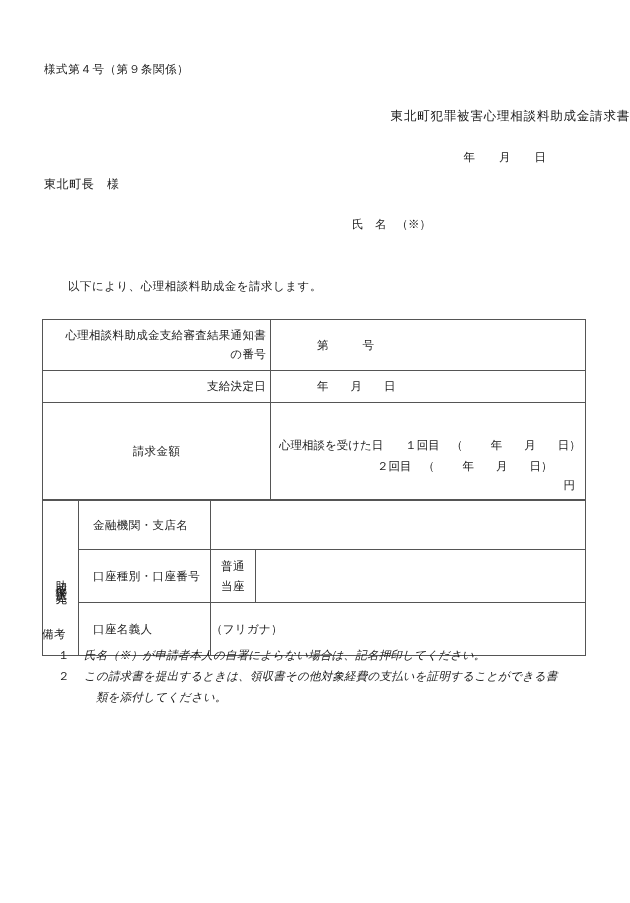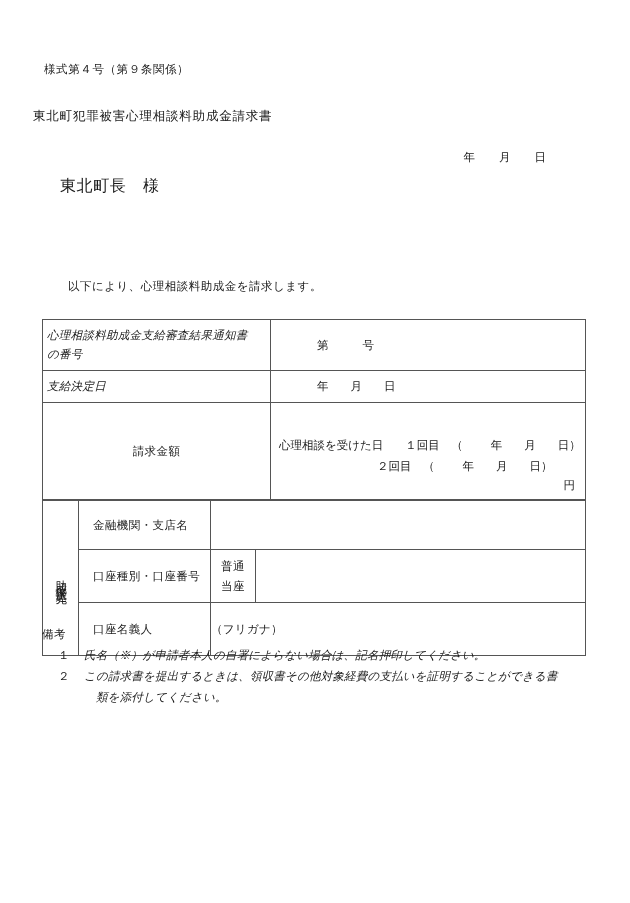--- a/index.html
+++ b/index.html
@@ -30,40 +30,40 @@
     top: 62px;
     font-size: 11.5px;
     letter-spacing: 0.6px;
     white-space: nowrap;
   }
   .doc-title {
     position: absolute;
     left: 0;
     top: 108px;
     width: 630px;
-    text-align: left;
+    text-align: right;
     padding-left: 33px;
     box-sizing: border-box;
     font-size: 12.5px;
     letter-spacing: 0.8px;
     white-space: nowrap;
   }
   .date-line {
     position: absolute;
     right: 46px;
     top: 150px;
     font-size: 11.5px;
     white-space: nowrap;
   }
   .date-line .sp { display: inline-block; width: 24px; }
   .addressee {
     position: absolute;
-    left: 60px;
+    left: 44px;
     top: 176px;
-    font-size: 16px;
+    font-size: 12px;
     letter-spacing: 0.6px;
     white-space: nowrap;
   }
 
   
   .applicant {
     position: absolute;
     left: 298px;
     top: 213px;
     font-size: 11.5px;
@@ -97,25 +97,24 @@
     padding: 0;
     vertical-align: middle;
   }
   .tbl-top { top: 319px; }
   .tbl-bank { top: 500px; }
 
   .c-center { text-align: center; }
   .cell-pad { padding: 4px 6px; }
 
   .label-wrap {
-    text-align: left;
+    text-align: right;
     line-height: 19px;
     padding: 6px 4px;
     letter-spacing: 0.3px;
-    font-style: italic;
   }
 
   .val-indent { padding-left: 46px; }
   .sp-w { display: inline-block; width: 34px; }
   .sp-n { display: inline-block; width: 22px; }
   .sp-m { display: inline-block; width: 28px; }
 
   
   .amount-left {
     text-align: center;
@@ -201,20 +200,21 @@
 
   <div class="doc-title">東北町犯罪被害心理相談料助成金請求書</div>
 
   <div class="date-line">
     <span>年</span><span class="sp"></span><span>月</span><span class="sp"></span><span>日</span>
   </div>
 
   <div class="addressee">東北町長　様</div>
 
   <div class="applicant">
+    <div class="row2"><span>氏　名</span><span class="gap"></span><span>（※）</span></div>
   </div>
 
   <div class="lead-sentence">以下により、心理相談料助成金を請求します。</div>
 
   <table class="tbl tbl-top">
     <colgroup>
       <col style="width:228px">
       <col style="width:315px">
     </colgroup>
     <tbody>

